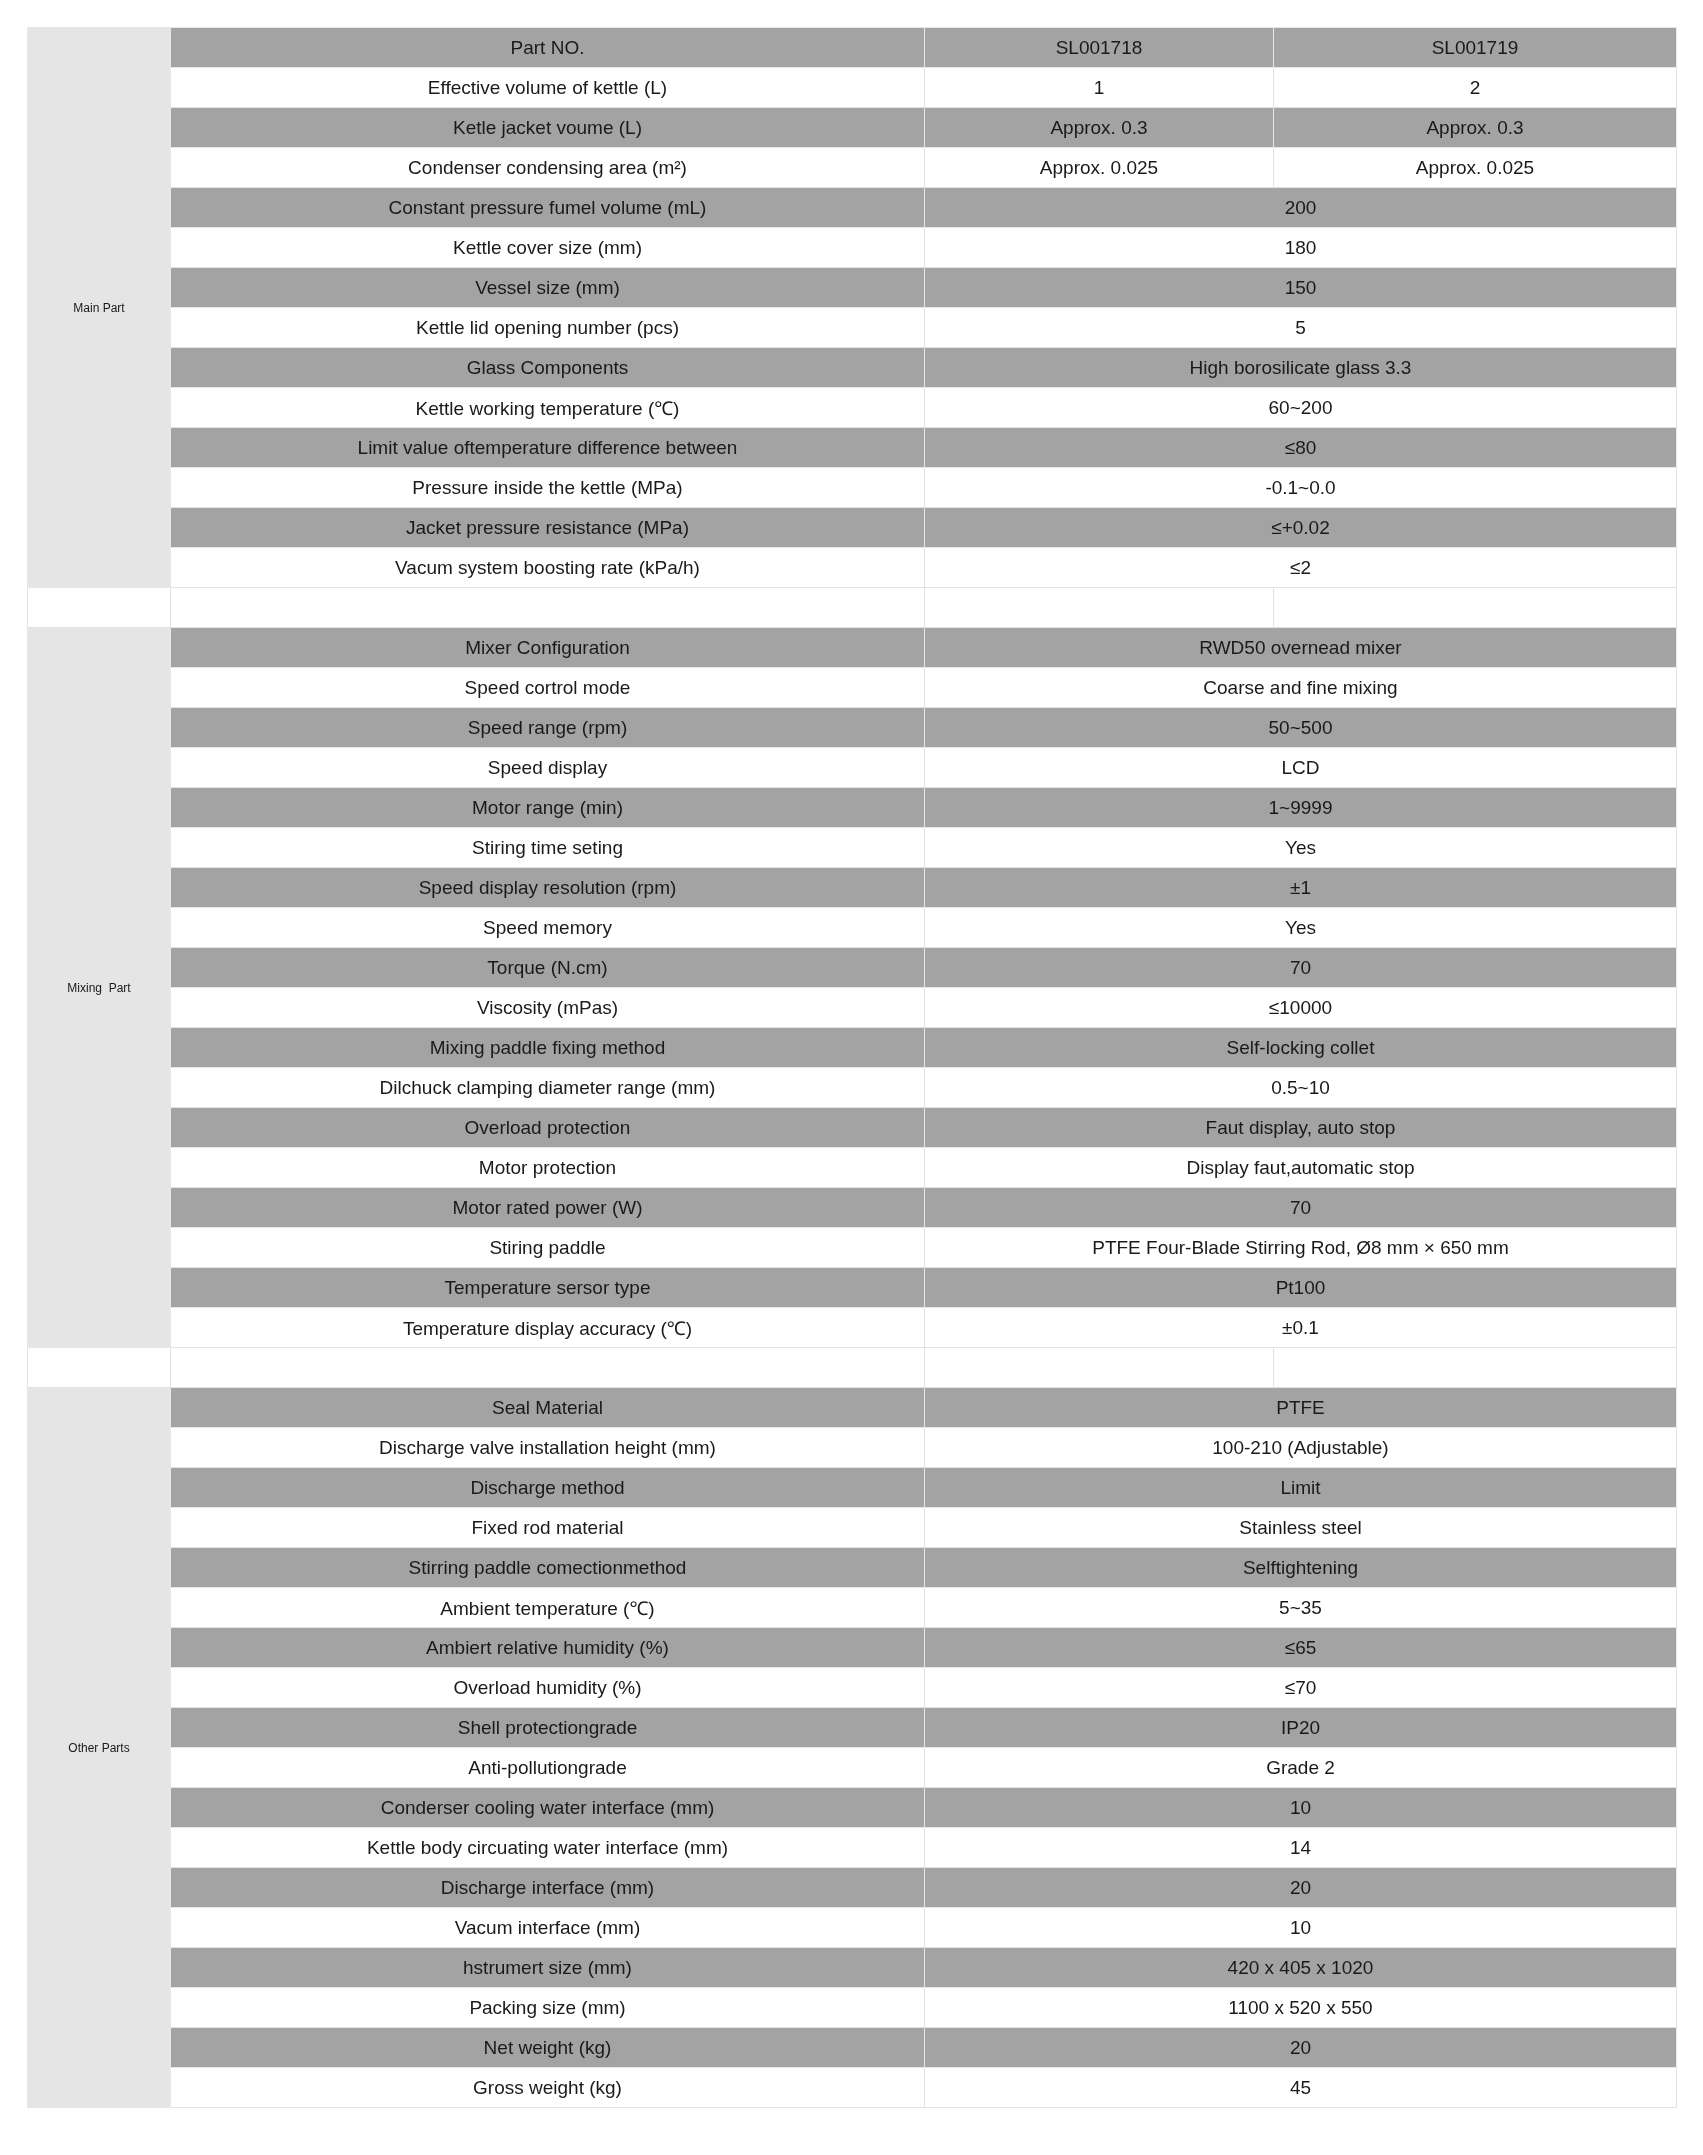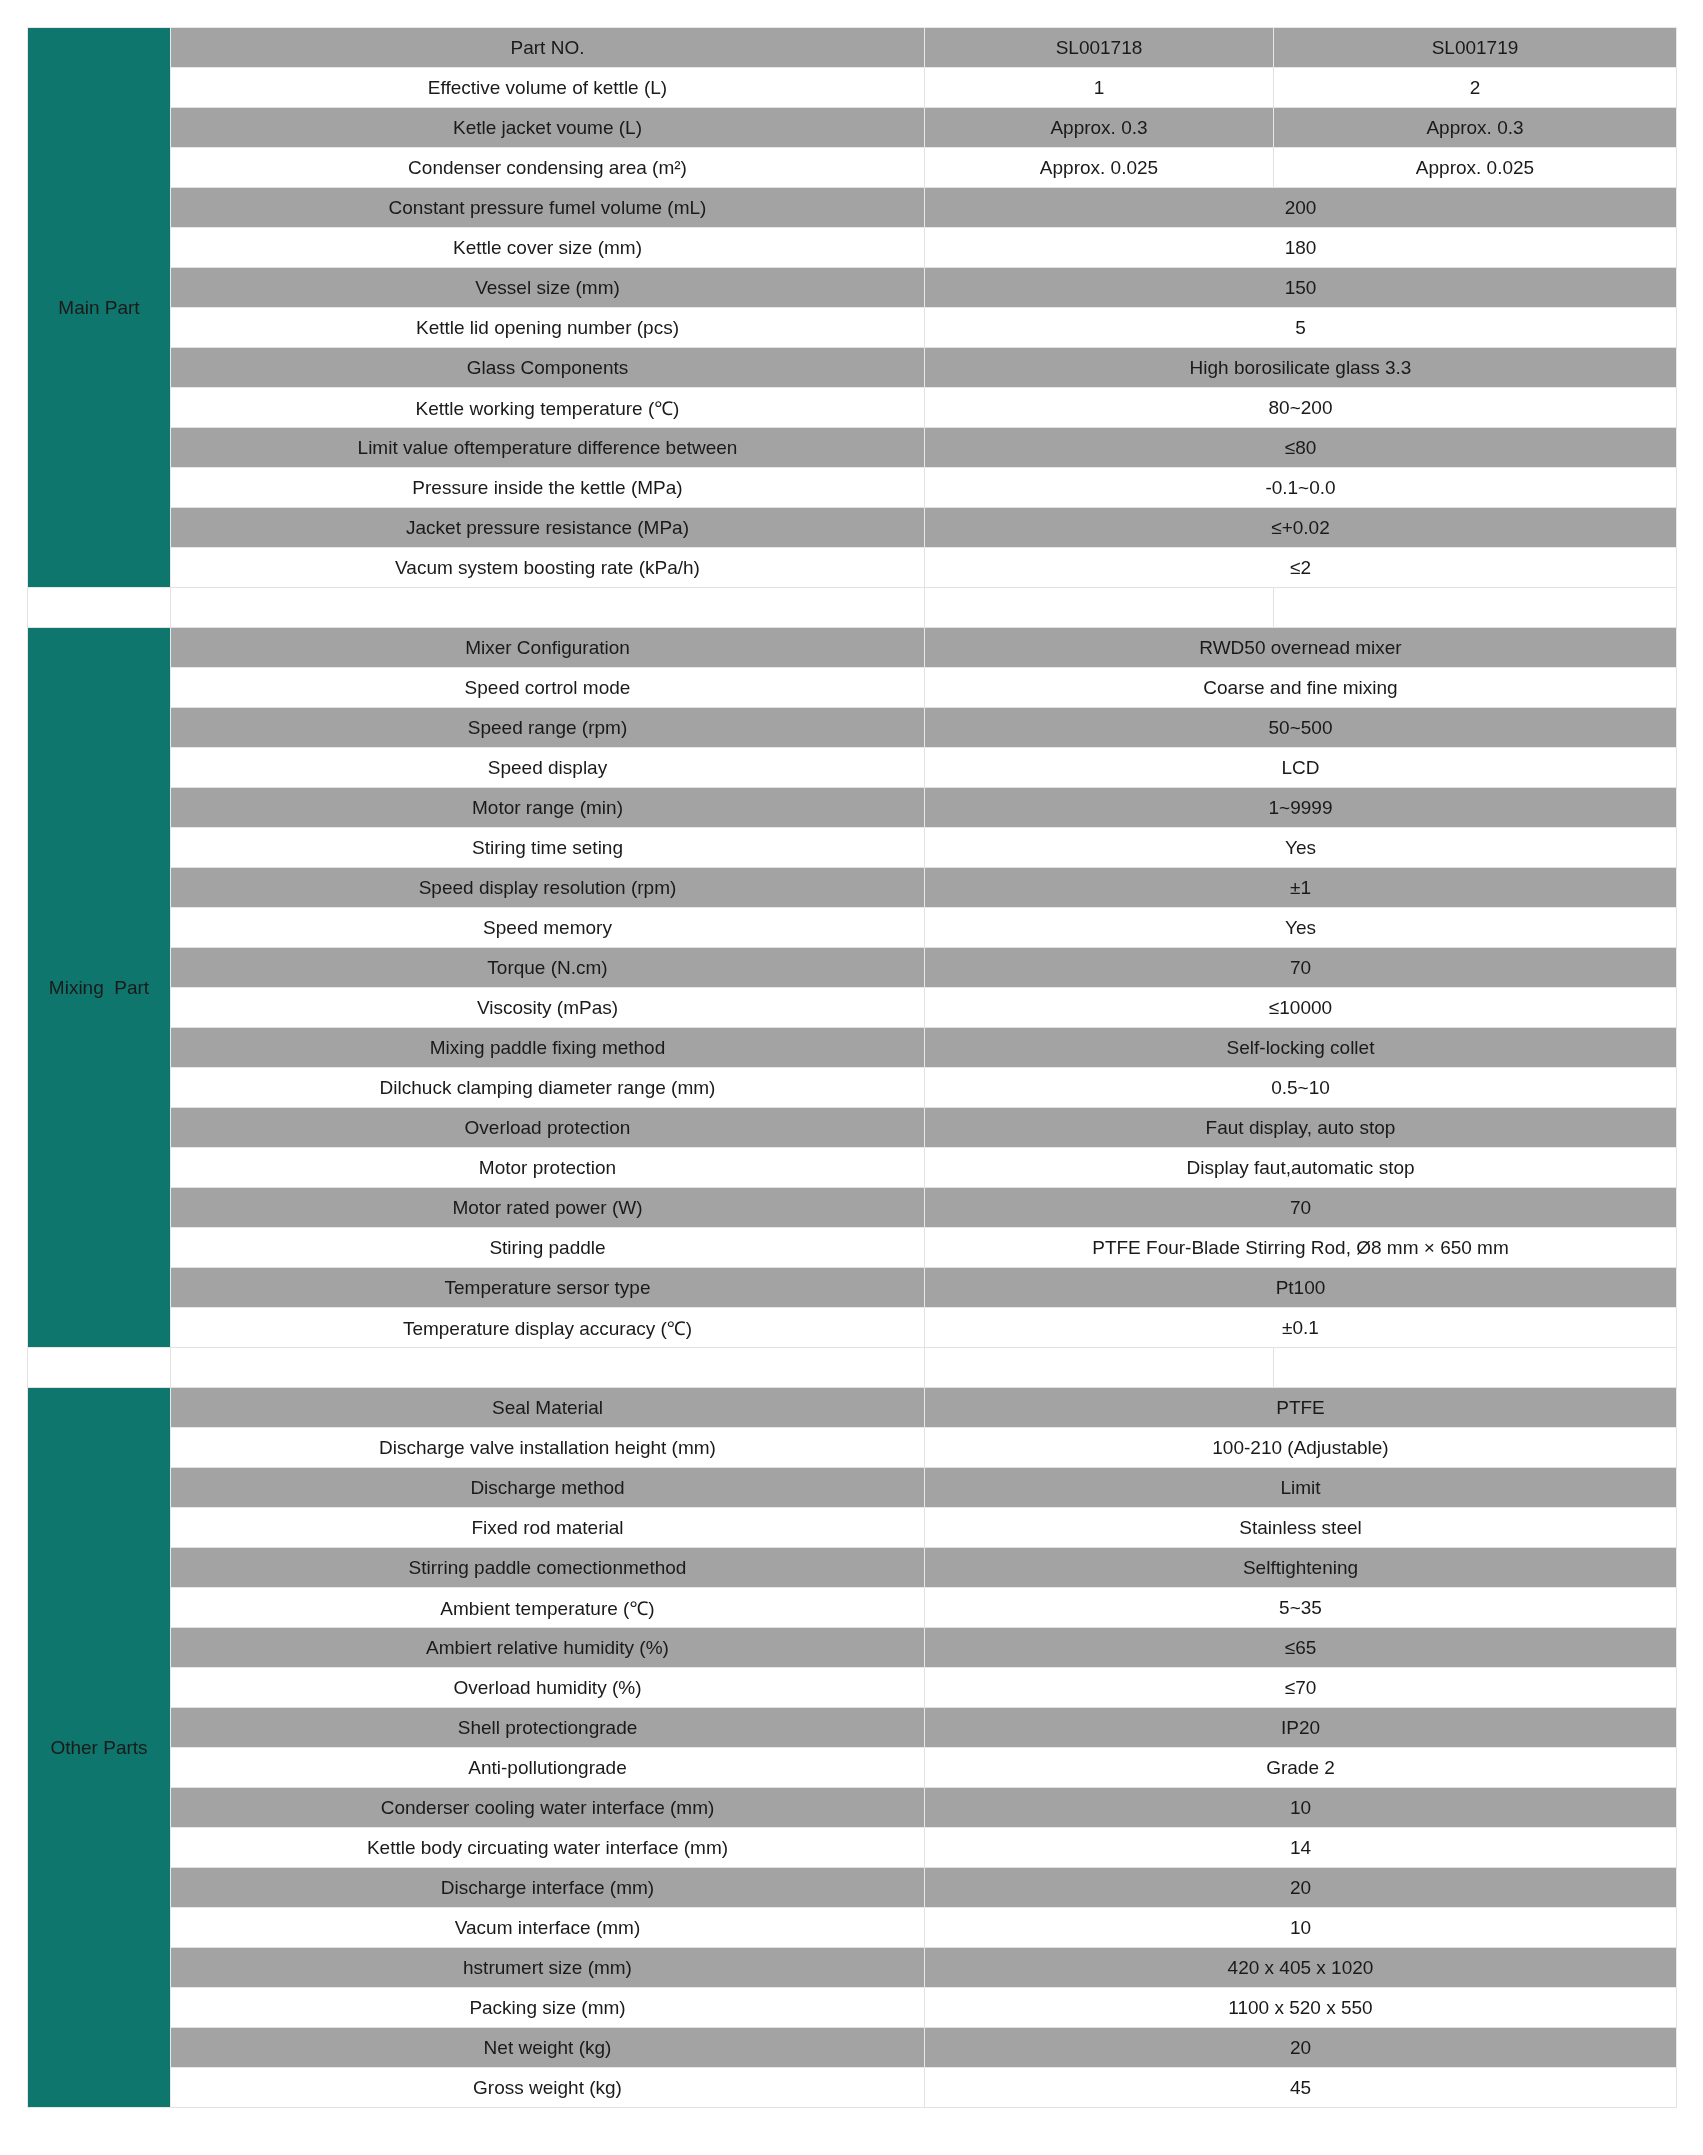--- a/index.html
+++ b/index.html
@@ -25,24 +25,24 @@
     text-align: center;
     vertical-align: middle;
     font-size: 19px;
     color: #1a1a1a;
     overflow: hidden;
     background: #ffffff;
   }
   table.spec tr { height: 40px; }
   table.spec td.gray { background: #a3a3a3; border-color: #e8e8e8; }
   table.spec td.label-cell {
-    background: #0f766e;
+    background: #e5e5e5;
     border-color: #e8e8e8;
     white-space: pre;
-    font-size: 19px;
+    font-size: 12px;
   }
   table.spec tr.sep td { background: #ffffff; }
 </style>
 </head>
 <body>
 
 <table class="spec">
   <colgroup>
     <col style="width:143px">
     <col style="width:754px">
@@ -86,21 +86,21 @@
       <tr>
         <td class="">Kettle lid opening number (pcs)</td>
         <td class="" colspan="2">5</td>
       </tr>
       <tr>
         <td class="gray">Glass Components</td>
         <td class="gray" colspan="2">High borosilicate glass 3.3</td>
       </tr>
       <tr>
         <td class="">Kettle working temperature (℃)</td>
-        <td class="" colspan="2">80~200</td>
+        <td class="" colspan="2">60~200</td>
       </tr>
       <tr>
         <td class="gray">Limit value oftemperature difference between</td>
         <td class="gray" colspan="2">≤80</td>
       </tr>
       <tr>
         <td class="">Pressure inside the kettle (MPa)</td>
         <td class="" colspan="2">-0.1~0.0</td>
       </tr>
       <tr>

